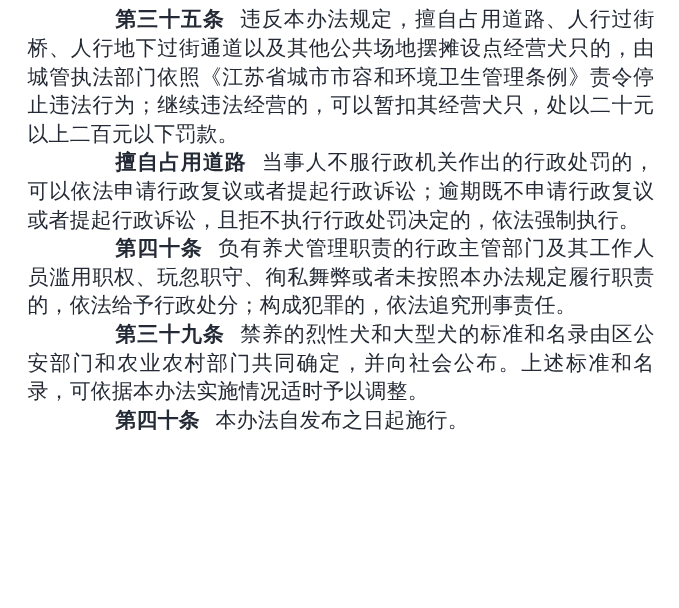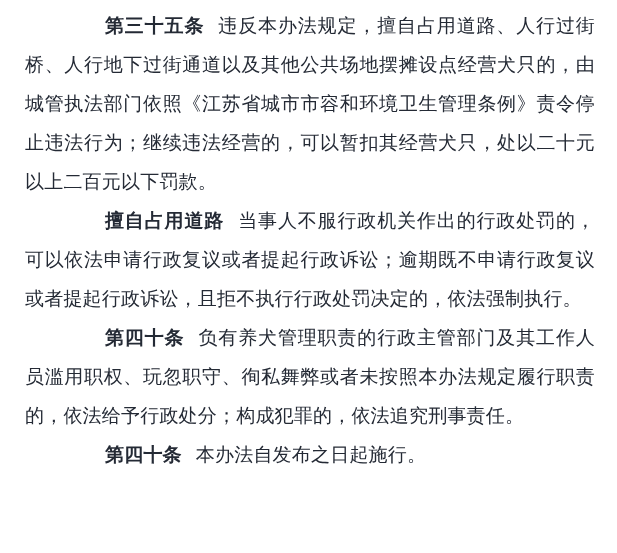--- a/index.html
+++ b/index.html
@@ -12,21 +12,21 @@
   }
   .page {
     box-sizing: border-box;
     width: 617px;
     height: 553px;
     padding: 6px 22px 0 25px;
     background: #ffffff;
     font-family: "Liberation Serif", "DejaVu Serif", serif;
     font-size: 19px;
     letter-spacing: 0.2px;
-    line-height: 39px;
+    line-height: 26px;
     color: #242a35;
   }
   p.article {
     margin: 0;
     padding: 0;
     text-align: justify;
     text-indent: 80px;
     word-break: break-all;
   }
   .article-number {
@@ -49,18 +49,21 @@
 
 
   <p class="article">
     <span class="article-number">擅自占用道路</span><span class="article-text">当事人不服行政机关作出的行政处罚的，可以依法申请行政复议或者提起行政诉讼；逾期既不申请行政复议或者提起行政诉讼，且拒不执行行政处罚决定的，依法强制执行。</span>
   </p>
 
   <p class="article">
     <span class="article-number">第四十条</span><span class="article-text">负有养犬管理职责的行政主管部门及其工作人员滥用职权、玩忽职守、徇私舞弊或者未按照本办法规定履行职责的，依法给予行政处分；构成犯罪的，依法追究刑事责任。</span>
   </p>
 
+  <p class="article">
+    <span class="article-number">第三十九条</span><span class="article-text">禁养的烈性犬和大型犬的标准和名录由区公安部门和农业农村部门共同确定，并向社会公布。上述标准和名录，可依据本办法实施情况适时予以调整。</span>
+  </p>
 
   <p class="article">
     <span class="article-number">第四十条</span><span class="article-text">本办法自发布之日起施行。</span>
   </p>
 </div>
 </div>
 
 </body></html>

